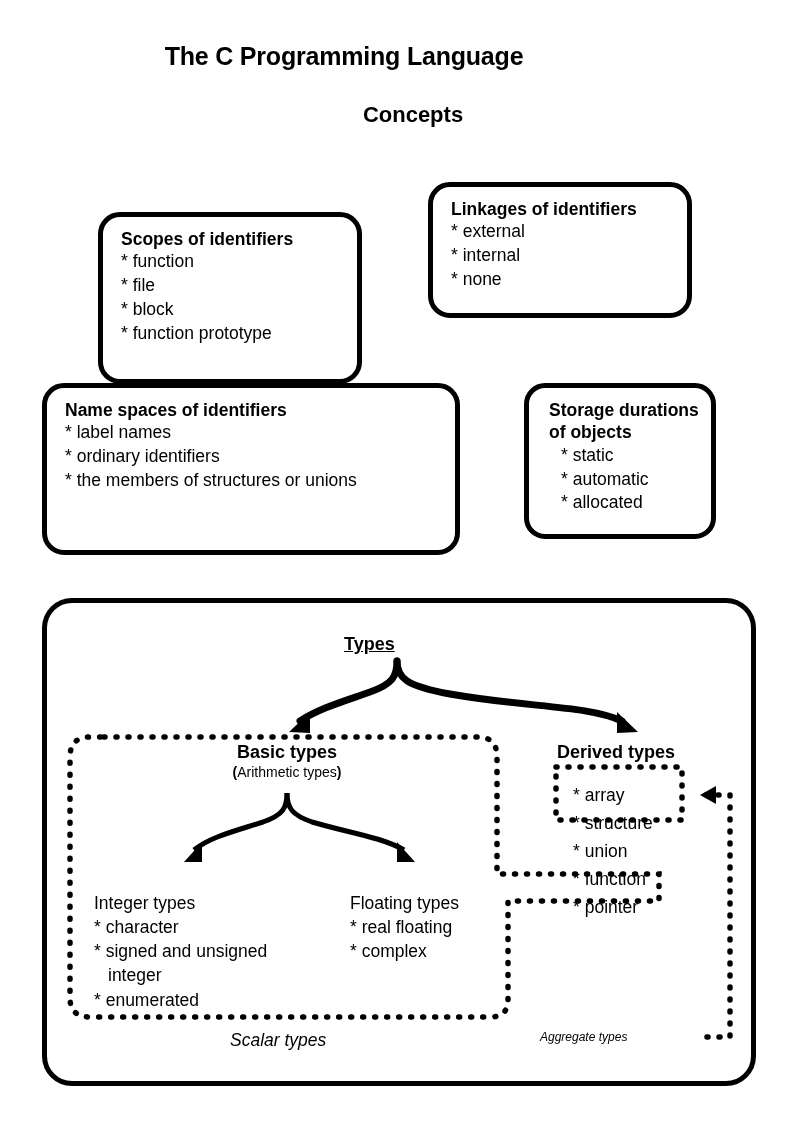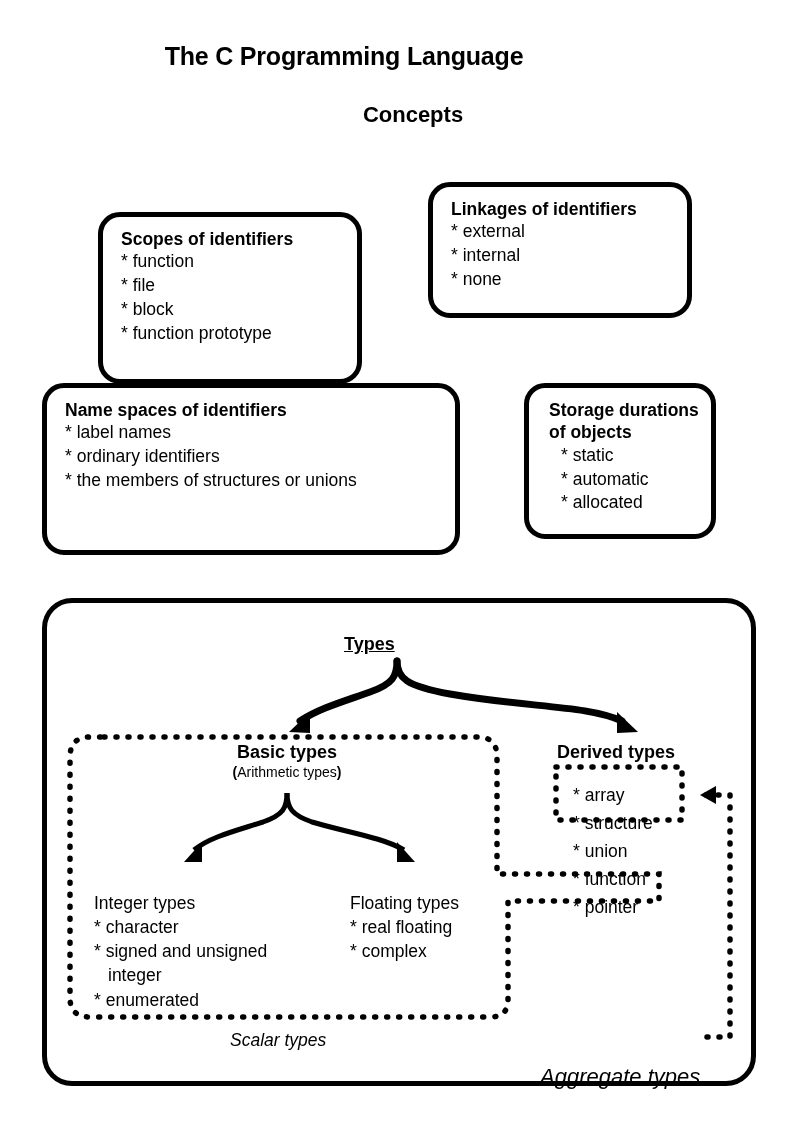--- a/index.html
+++ b/index.html
@@ -162,22 +162,22 @@
   }
 
   .lbl-scalar {
     position: absolute;
     left: 230px; top: 1030px;
     font-size: 17.5px;
     font-style: italic;
   }
   .lbl-aggregate {
     position: absolute;
-    left: 540px; top: 1064px;
-    font-size: 22px;
+    left: 540px; top: 1030px;
+    font-size: 12px;
     font-style: italic;
   }
 
   svg.overlay {
     position: absolute;
     left: 0; top: 0;
     width: 794px;
     height: 1123px;
     pointer-events: none;
   }

